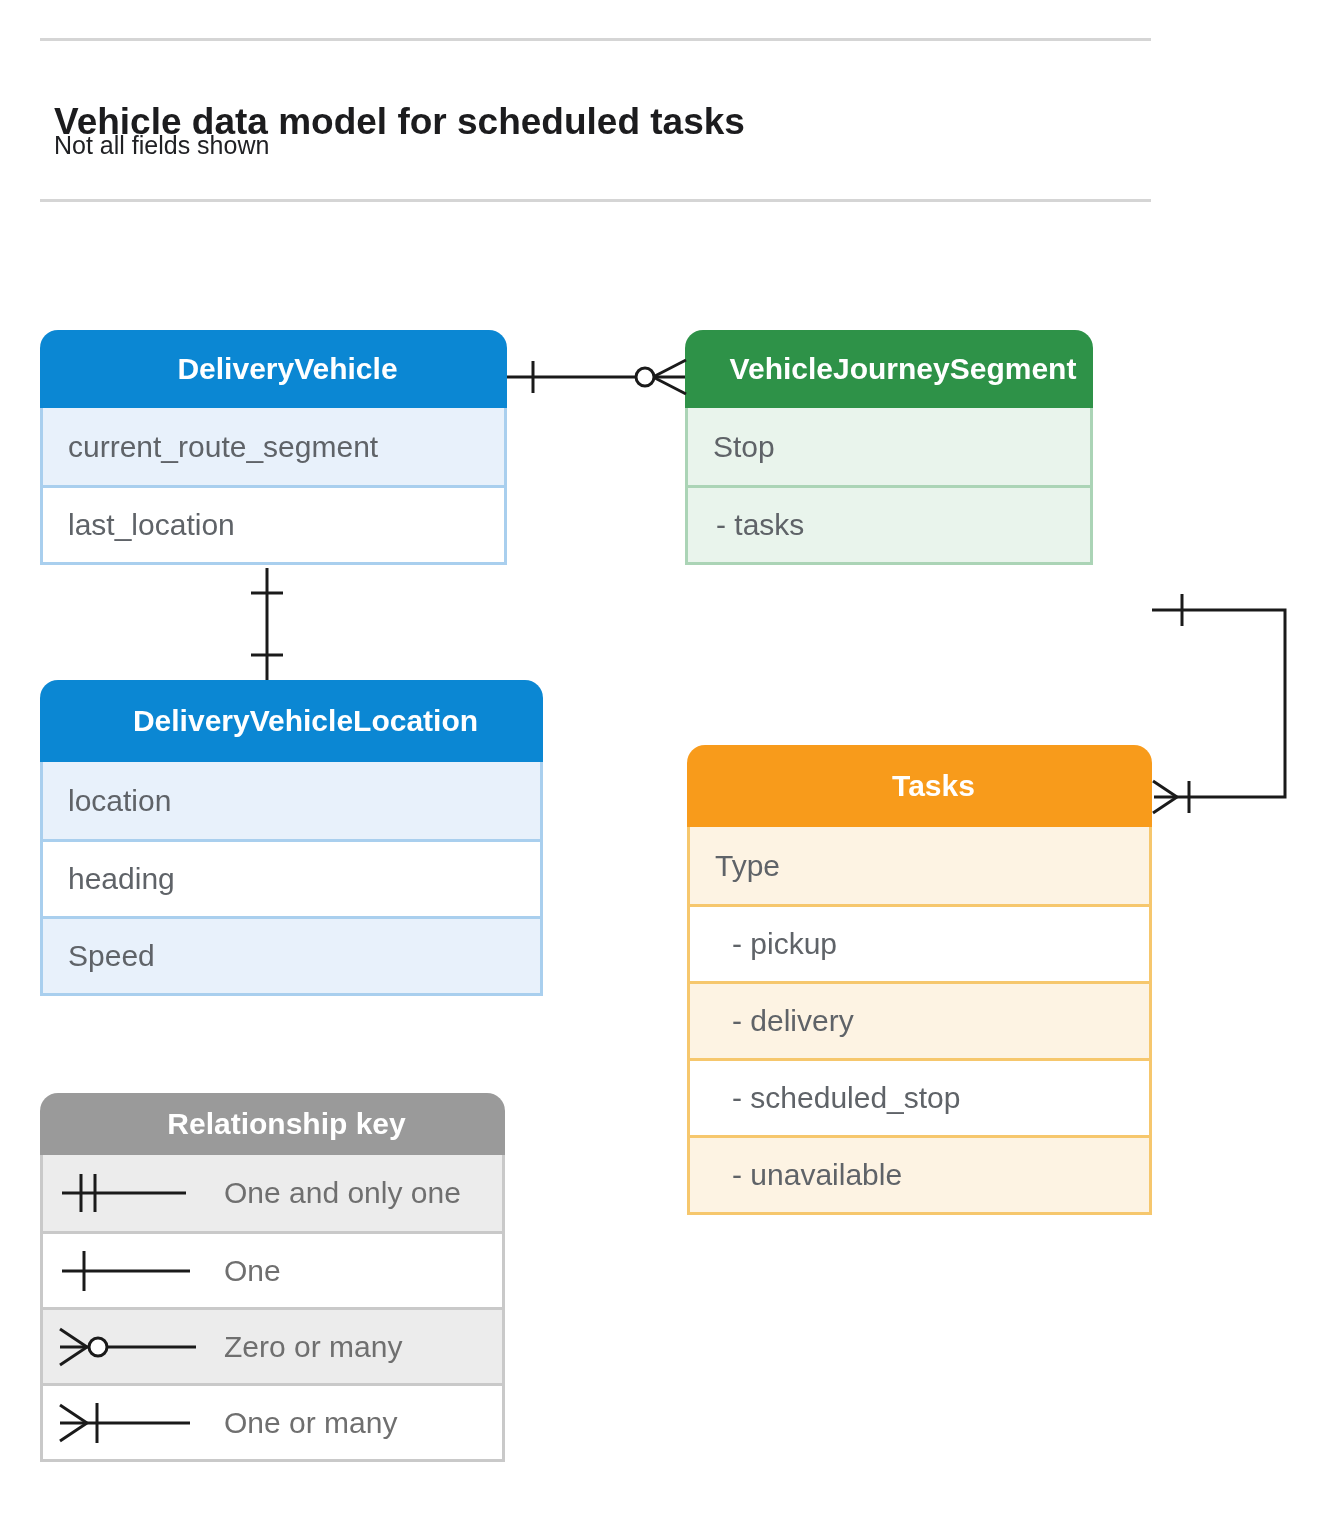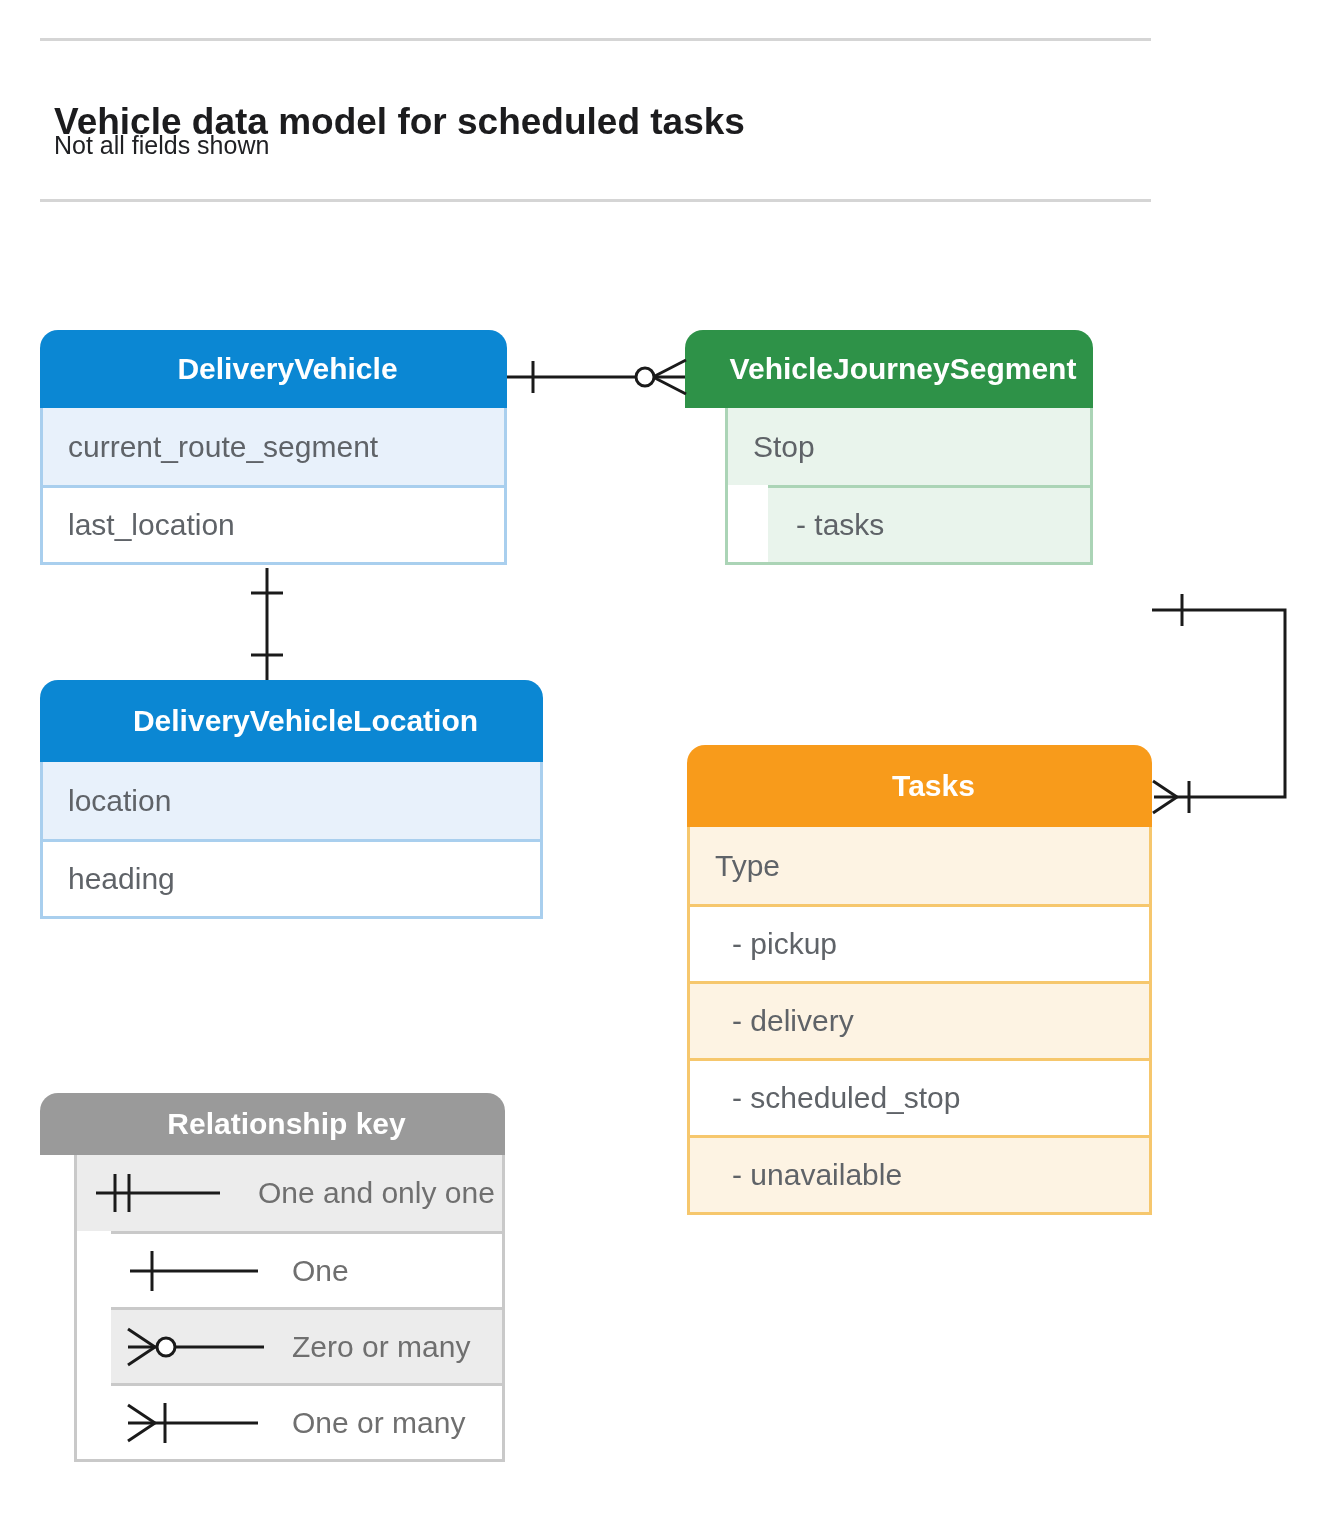--- a/index.html
+++ b/index.html
@@ -37,29 +37,29 @@
   .row + .row { border-top:3px solid #ccc; }
   .row.ind1 { padding-left:28px; }
   .row.ind2 { padding-left:42px; }
 
   
   .blue  .hdr { background:var(--blue,#0b87d3); }
   .blue  .body, .blue .row + .row { border-color:var(--blue-border,#a9cfee); }
   .blue  .row.shade { background:var(--blue-light,#e8f1fb); }
 
   .green .hdr { background:var(--green,#2e9248); }
-  .green .body, .green .row + .row { border-color:var(--green-border,#abd4b6);margin-left:40px; }
+  .green .body, .green .row + .row { border-color:var(--green-border,#abd4b6); }
   .green .row.shade { background:var(--green-light,#e9f4ec); }
 
   .orange .hdr { background:var(--orange,#f89b1b); }
   .orange .body, .orange .row + .row { border-color:var(--orange-border,#f6c76d); }
   .orange .row.shade { background:var(--orange-light,#fdf3e3); }
 
   .gray .hdr { background:var(--gray,#9a9a9a); }
-  .gray .body, .gray .row + .row { border-color:var(--gray-border,#c9c9c9);margin-left:34px; }
+  .gray .body, .gray .row + .row { border-color:var(--gray-border,#c9c9c9); }
   .gray .row.shade { background:var(--gray-light,#ececec); }
 
   
   #delivery-vehicle          { left:40px;  top:330px; width:467px; }
   #vehicle-journey-segment   { left:685px; top:330px; width:408px; }
   #delivery-vehicle-location { left:40px;  top:680px; width:503px; }
   #delivery-vehicle-location .hdr { height:82px; }
   #tasks                     { left:687px; top:745px; width:465px; }
   #tasks .hdr { height:82px; }
   #relationship-key          { left:40px;  top:1093px; width:465px; }
@@ -119,20 +119,23 @@
 <section class="entity blue" id="delivery-vehicle-location">
   <div class="hdr">
     <span>DeliveryVehicleLocation</span>
   </div>
   <div class="body">
     <div class="row shade">
         <span>location</span>
       </div>
     <div class="row">
         <span>heading</span>
+      </div>
+    <div class="row shade">
+        <span>Speed</span>
       </div>
   </div>
 </section>
 
 <section class="entity orange" id="tasks">
   <div class="hdr">
     <span>Tasks</span>
   </div>
   <div class="body">
     <div class="row shade">

